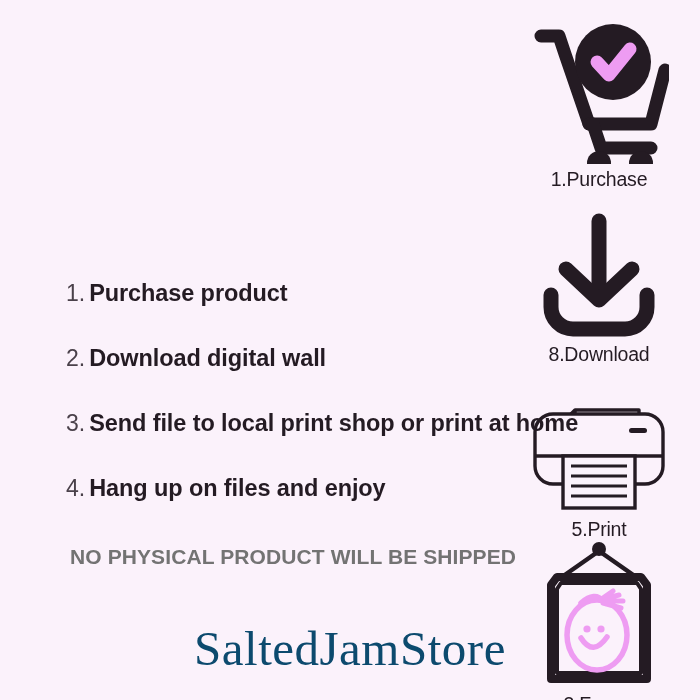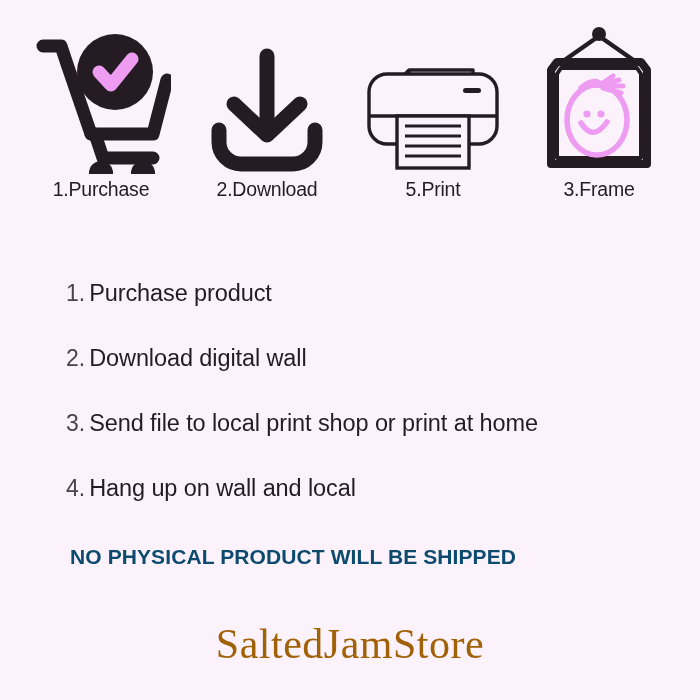--- a/index.html
+++ b/index.html
@@ -22,23 +22,23 @@
 
   
   .steps-row {
     position: absolute;
     top: 16px;
     left: 0;
     width: 700px;
     height: 185px;
     display: flex;
     align-items: flex-end;
-    justify-content: space-between;
     padding: 0 26px;
     box-sizing: border-box;
+    flex-direction: column;
   }
   .step {
     width: 150px;
     display: flex;
     flex-direction: column;
     align-items: center;
   }
   .step-art {
     height: 148px;
     display: flex;
@@ -66,48 +66,48 @@
     height: 65px;
   }
   .list-num {
     font-size: 23px;
     color: #4a414a;
     margin-right: 4px;
     font-weight: 400;
   }
   .list-text {
     font-size: 23.5px;
-    font-weight: normal;
+    font-weight: bold;
     color: #241b23;
     letter-spacing: -0.1px;
     white-space: nowrap;
   }
 
   
   .disclaimer {
     position: absolute;
     left: 70px;
     top: 545px;
     font-size: 21px;
     font-weight: bold;
-    color: #0c4a6e;
+    color: #737373;
     letter-spacing: 0.1px;
     white-space: nowrap;
   }
 
   
   .brand {
     position: absolute;
     left: 0;
     top: 620px;
     width: 700px;
     text-align: center;
     font-family: "Liberation Serif", serif;
-    font-size: 42px;
-    color: #a16207;
+    font-size: 49px;
+    color: #0c4a6e;
     letter-spacing: 0.5px;
   }
 </style>
 </head>
 <body>
 
 <div class="page">
 
   <div class="steps-row">
 
@@ -129,21 +129,21 @@
     </div>
 
     <div class="step">
       <div class="step-art">
         <svg width="120" height="136" viewBox="0 0 120 136">
           <path d="M60 18 V92" fill="none" stroke="#241b23" stroke-width="15" stroke-linecap="round"></path>
           <path d="M27 66 L60 97 L93 66" fill="none" stroke="#241b23" stroke-width="15" stroke-linecap="round" stroke-linejoin="round"></path>
           <path d="M12 92 V104 a22 22 0 0 0 22 22 H86 a22 22 0 0 0 22 -22 V92" fill="none" stroke="#241b23" stroke-width="15" stroke-linecap="round" stroke-linejoin="round"></path>
         </svg>
       </div>
-      <div class="step-label">2.Download</div>
+      <div class="step-label">8.Download</div>
     </div>
 
     <div class="step">
       <div class="step-art">
         <svg width="140" height="134" viewBox="0 0 140 134">
 
           <path d="M46 30 L36 40 V68 H110 V30 Z" fill="#fbf2fb" stroke="#241b23" stroke-width="3.4" stroke-linejoin="round"></path>
           <path d="M46 30 V40 H36" fill="none" stroke="#241b23" stroke-width="3.4" stroke-linejoin="round"></path>
 
           <rect x="6" y="34" width="128" height="70" rx="18" fill="#fbf2fb" stroke="#241b23" stroke-width="3.4"></rect>
@@ -191,21 +191,21 @@
     <div class="list-item">
       <span class="list-num">2.</span>
       <span class="list-text">Download digital wall</span>
     </div>
     <div class="list-item">
       <span class="list-num">3.</span>
       <span class="list-text">Send file to local print shop or print at home</span>
     </div>
     <div class="list-item">
       <span class="list-num">4.</span>
-      <span class="list-text">Hang up on wall and local</span>
+      <span class="list-text">Hang up on files and enjoy</span>
     </div>
   </div>
 
   <div class="disclaimer">NO PHYSICAL PRODUCT WILL BE SHIPPED</div>
 
   <div class="brand">SaltedJamStore</div>
 
 </div>
 
 </body></html>

